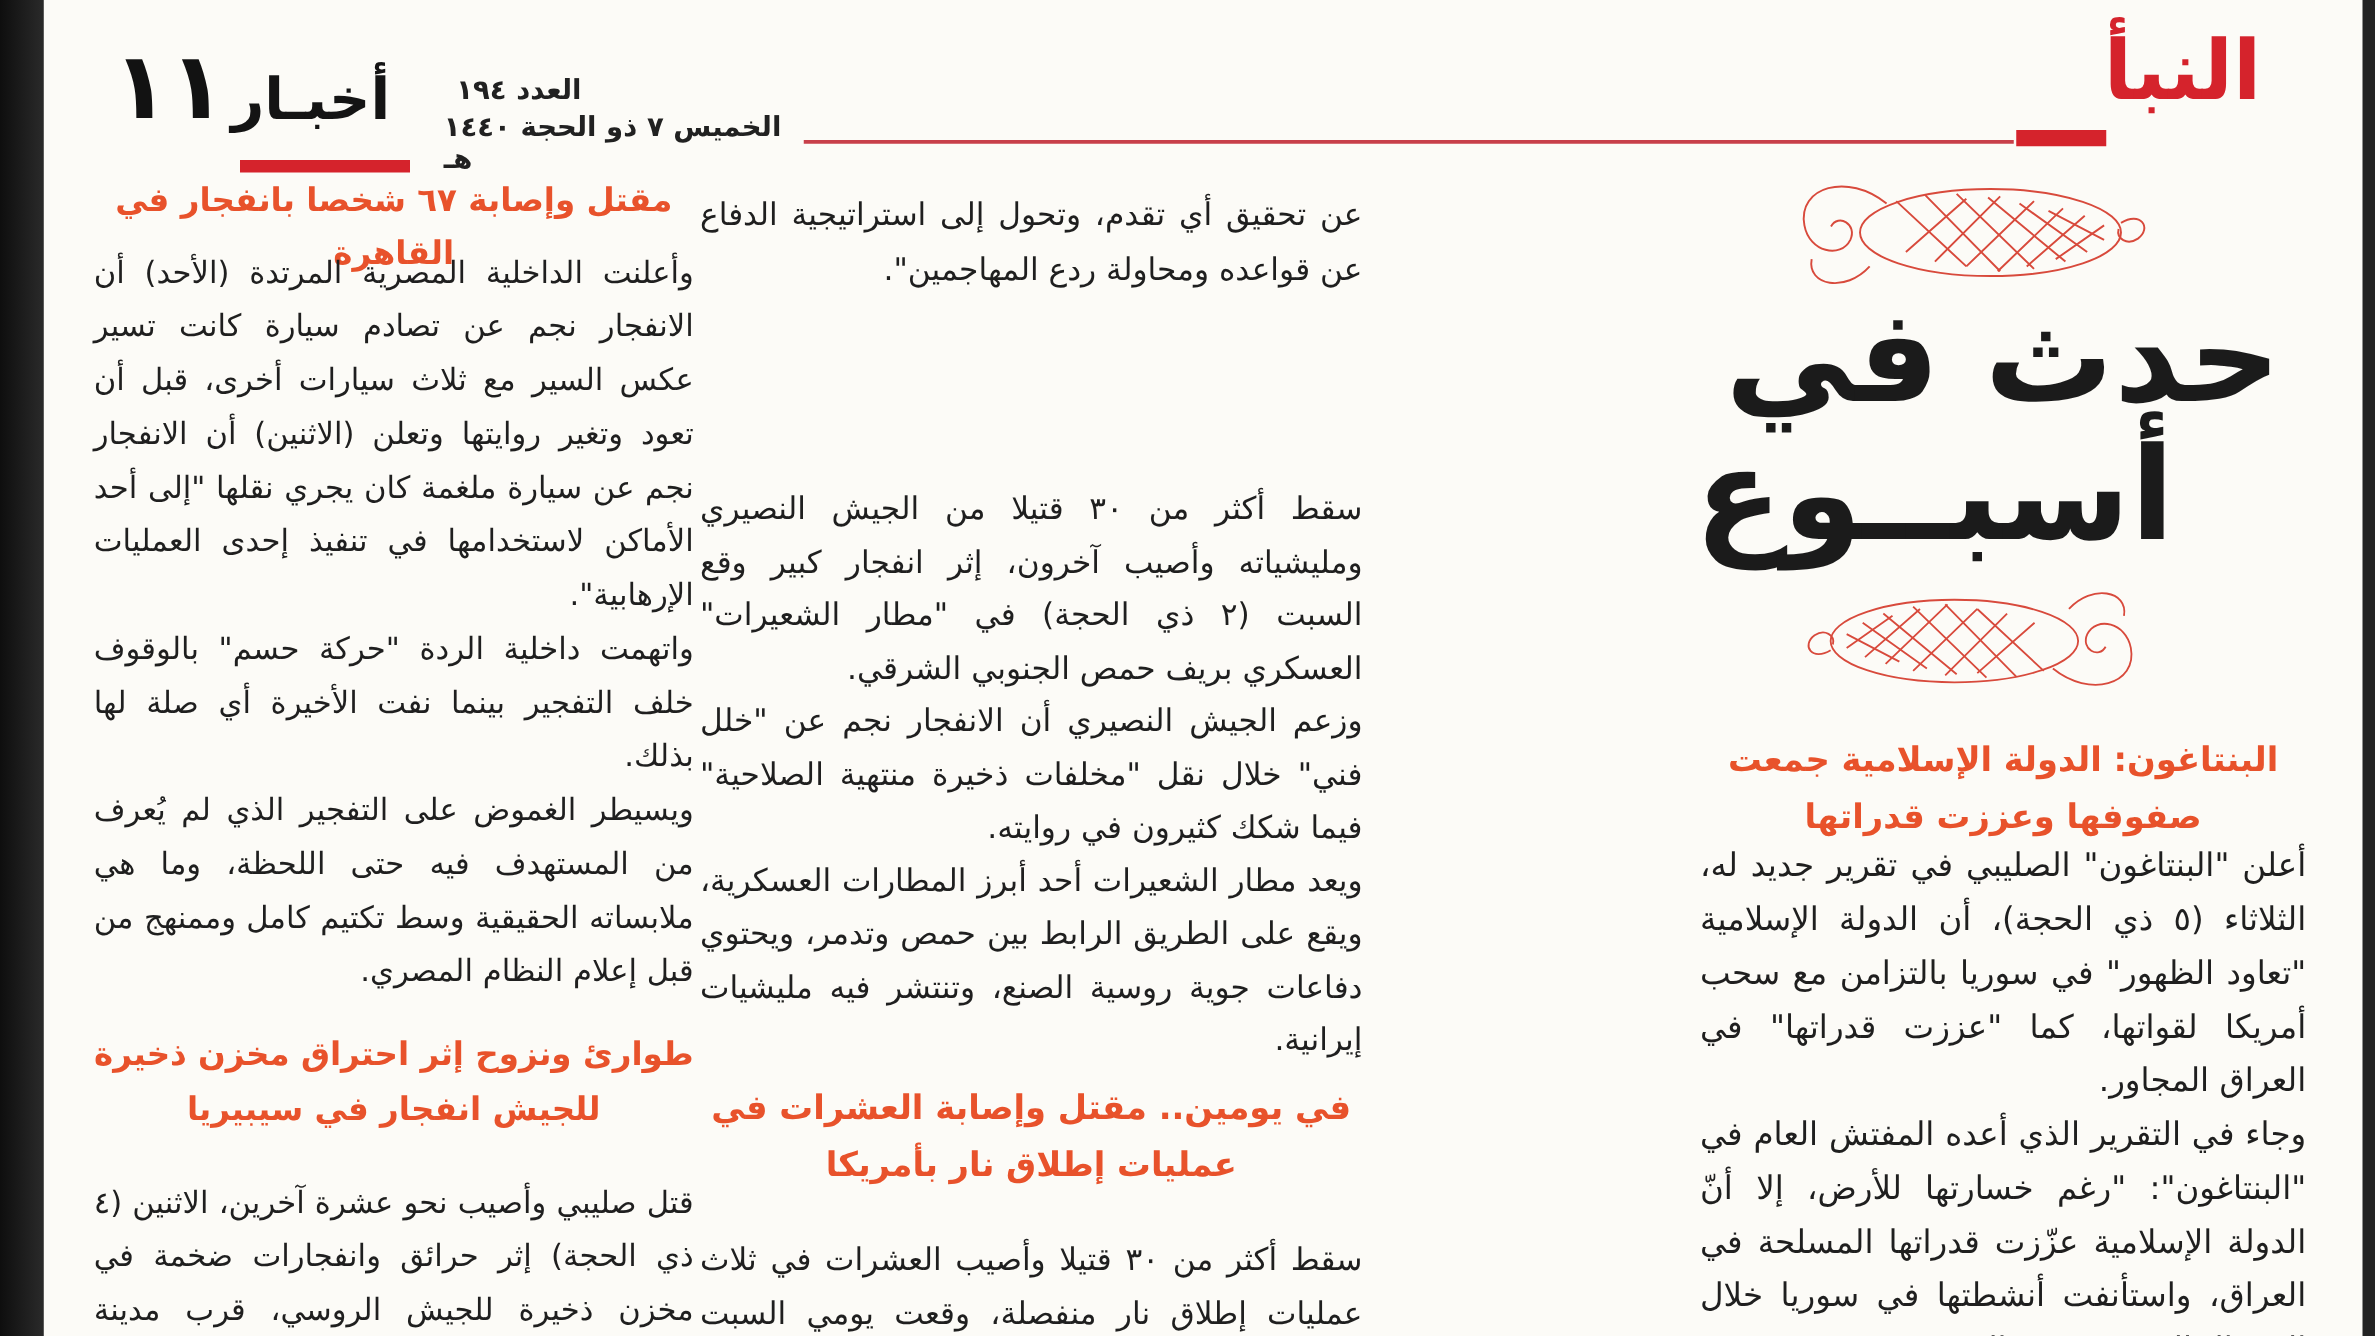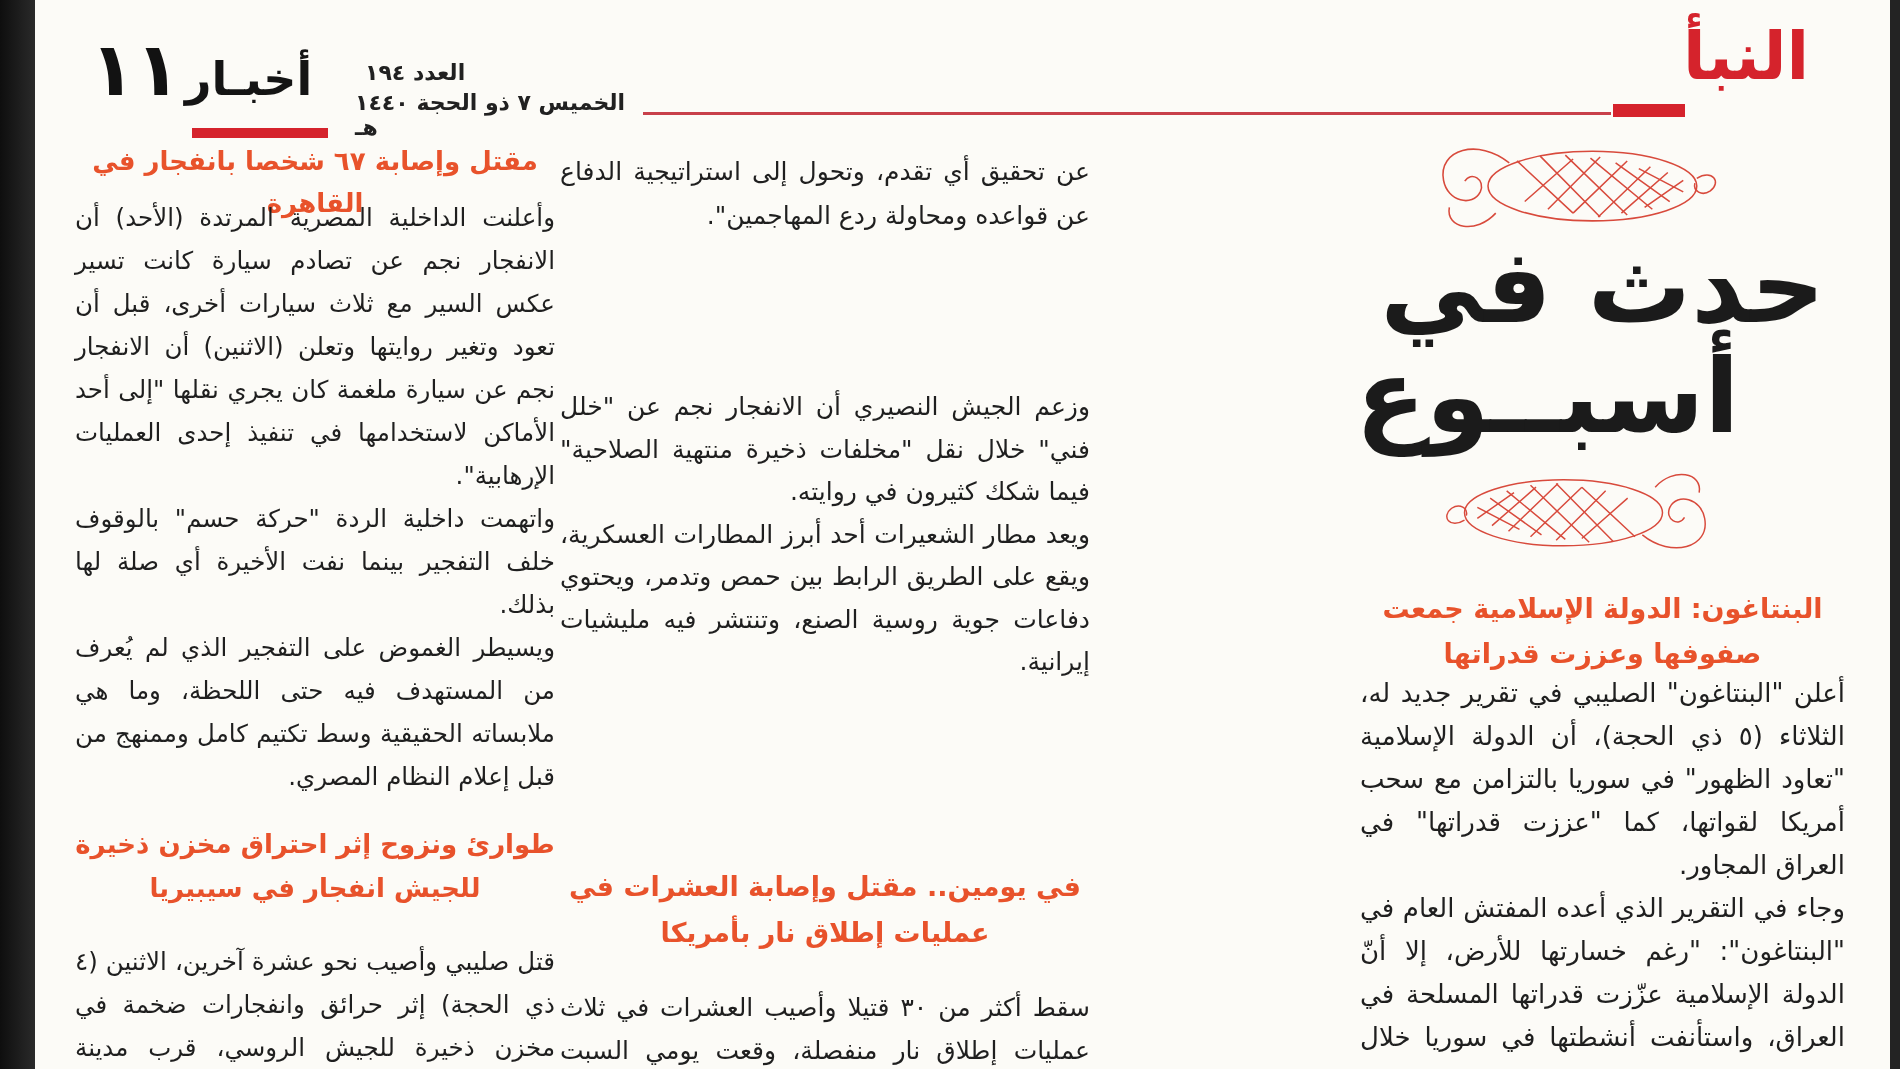--- a/index.html
+++ b/index.html
@@ -113,20 +113,21 @@
       <p>أعلن "البنتاغون" الصليبي في تقرير جديد له، الثلاثاء (٥ ذي الحجة)، أن الدولة الإسلامية "تعاود الظهور" في سوريا بالتزامن مع سحب أمريكا لقواتها، كما "عززت قدراتها" في العراق المجاور.</p>
       <p>وجاء في التقرير الذي أعده المفتش العام في "البنتاغون": "رغم خسارتها للأرض، إلا أنّ الدولة الإسلامية عزّزت قدراتها المسلحة في العراق، واستأنفت أنشطتها في سوريا خلال الربع الحالي" من هذه السنة.</p>
 
     </div>
 
     <div id="mid-col-cont" class="abs body-text">
       <p>عن تحقيق أي تقدم، وتحول إلى استراتيجية الدفاع عن قواعده ومحاولة ردع المهاجمين".</p>
     </div>
 
     <div id="mid-col-body1" class="abs body-text">
+      <p>سقط أكثر من ٣٠ قتيلا من الجيش النصيري ومليشياته وأصيب آخرون، إثر انفجار كبير وقع السبت (٢ ذي الحجة) في "مطار الشعيرات" العسكري بريف حمص الجنوبي الشرقي.</p>
       <p>وزعم الجيش النصيري أن الانفجار نجم عن "خلل فني" خلال نقل "مخلفات ذخيرة منتهية الصلاحية" فيما شكك كثيرون في روايته.</p>
       <p>ويعد مطار الشعيرات أحد أبرز المطارات العسكرية، ويقع على الطريق الرابط بين حمص وتدمر، ويحتوي دفاعات جوية روسية الصنع، وتنتشر فيه مليشيات إيرانية.</p>
     </div>
 
     <div id="mid-col-headline2" class="abs headline">في يومين.. مقتل وإصابة العشرات في عمليات إطلاق نار بأمريكا</div>
     <div id="mid-col-body2" class="abs body-text">
       <p>سقط أكثر من ٣٠ قتيلا وأصيب العشرات في ثلاث عمليات إطلاق نار منفصلة، وقعت يومي السبت والأحد</p>
     </div>
 
     <div id="left-col-headline1" class="abs headline">مقتل وإصابة ٦٧ شخصا بانفجار في القاهرة</div>

